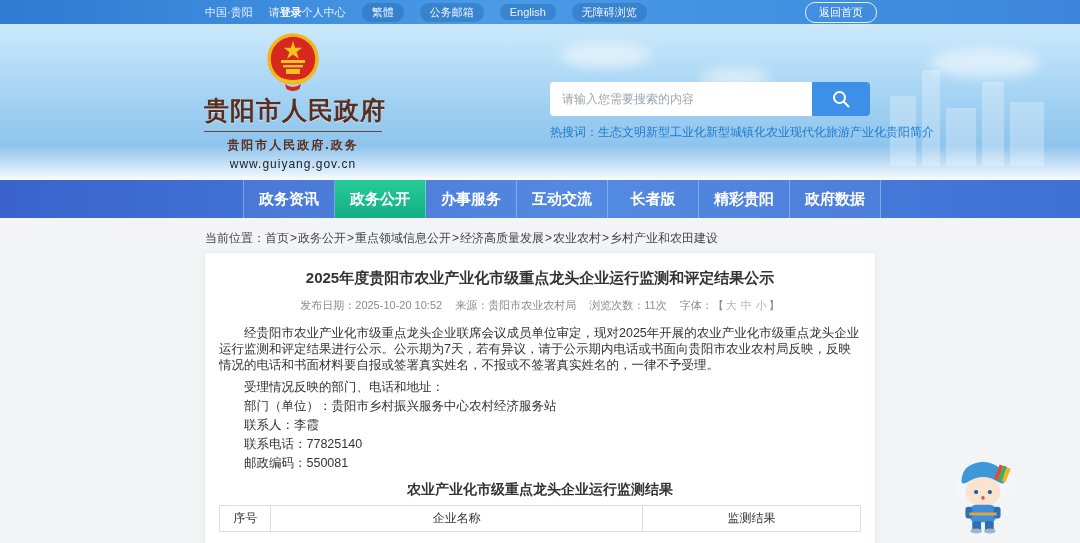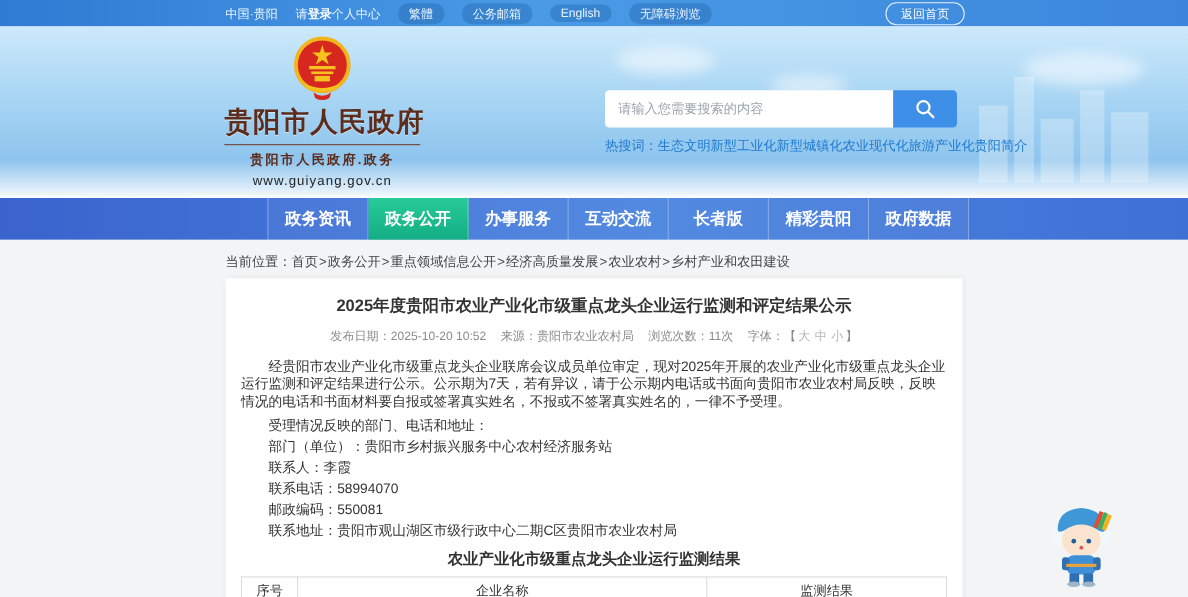--- a/index.html
+++ b/index.html
@@ -166,23 +166,22 @@
       <span>来源：</span><span class="sp">贵阳市农业农村局</span>
       <span>浏览次数：</span><span class="sp">11次</span>
       <span>字体：【</span><span class="fontsize">大</span><span class="fontsize">中</span><span class="fontsize">小</span><span>】</span>
     </div>
 
     <div class="art-body">
       <p class="para">经贵阳市农业产业化市级重点龙头企业联席会议成员单位审定，现对2025年开展的农业产业化市级重点龙头企业运行监测和评定结果进行公示。公示期为7天，若有异议，请于公示期内电话或书面向贵阳市农业农村局反映，反映情况的电话和书面材料要自报或签署真实姓名，不报或不签署真实姓名的，一律不予受理。</p>
       <p>受理情况反映的部门、电话和地址：</p>
       <p>部门（单位）：贵阳市乡村振兴服务中心农村经济服务站</p>
       <p>联系人：李霞</p>
-      <p>联系电话：58994070</p>
+      <p>联系电话：77825140</p>
       <p>邮政编码：550081</p>
-      <p>联系地址：贵阳市观山湖区市级行政中心二期C区贵阳市农业农村局</p>
 
       <div class="tbl-caption">农业产业化市级重点龙头企业运行监测结果</div>
 
       <table class="monitor">
         <thead>
           <tr>
             <th class="col-no">序号</th>
             <th class="col-name">企业名称</th>
             <th class="col-result">监测结果</th>
           </tr>

